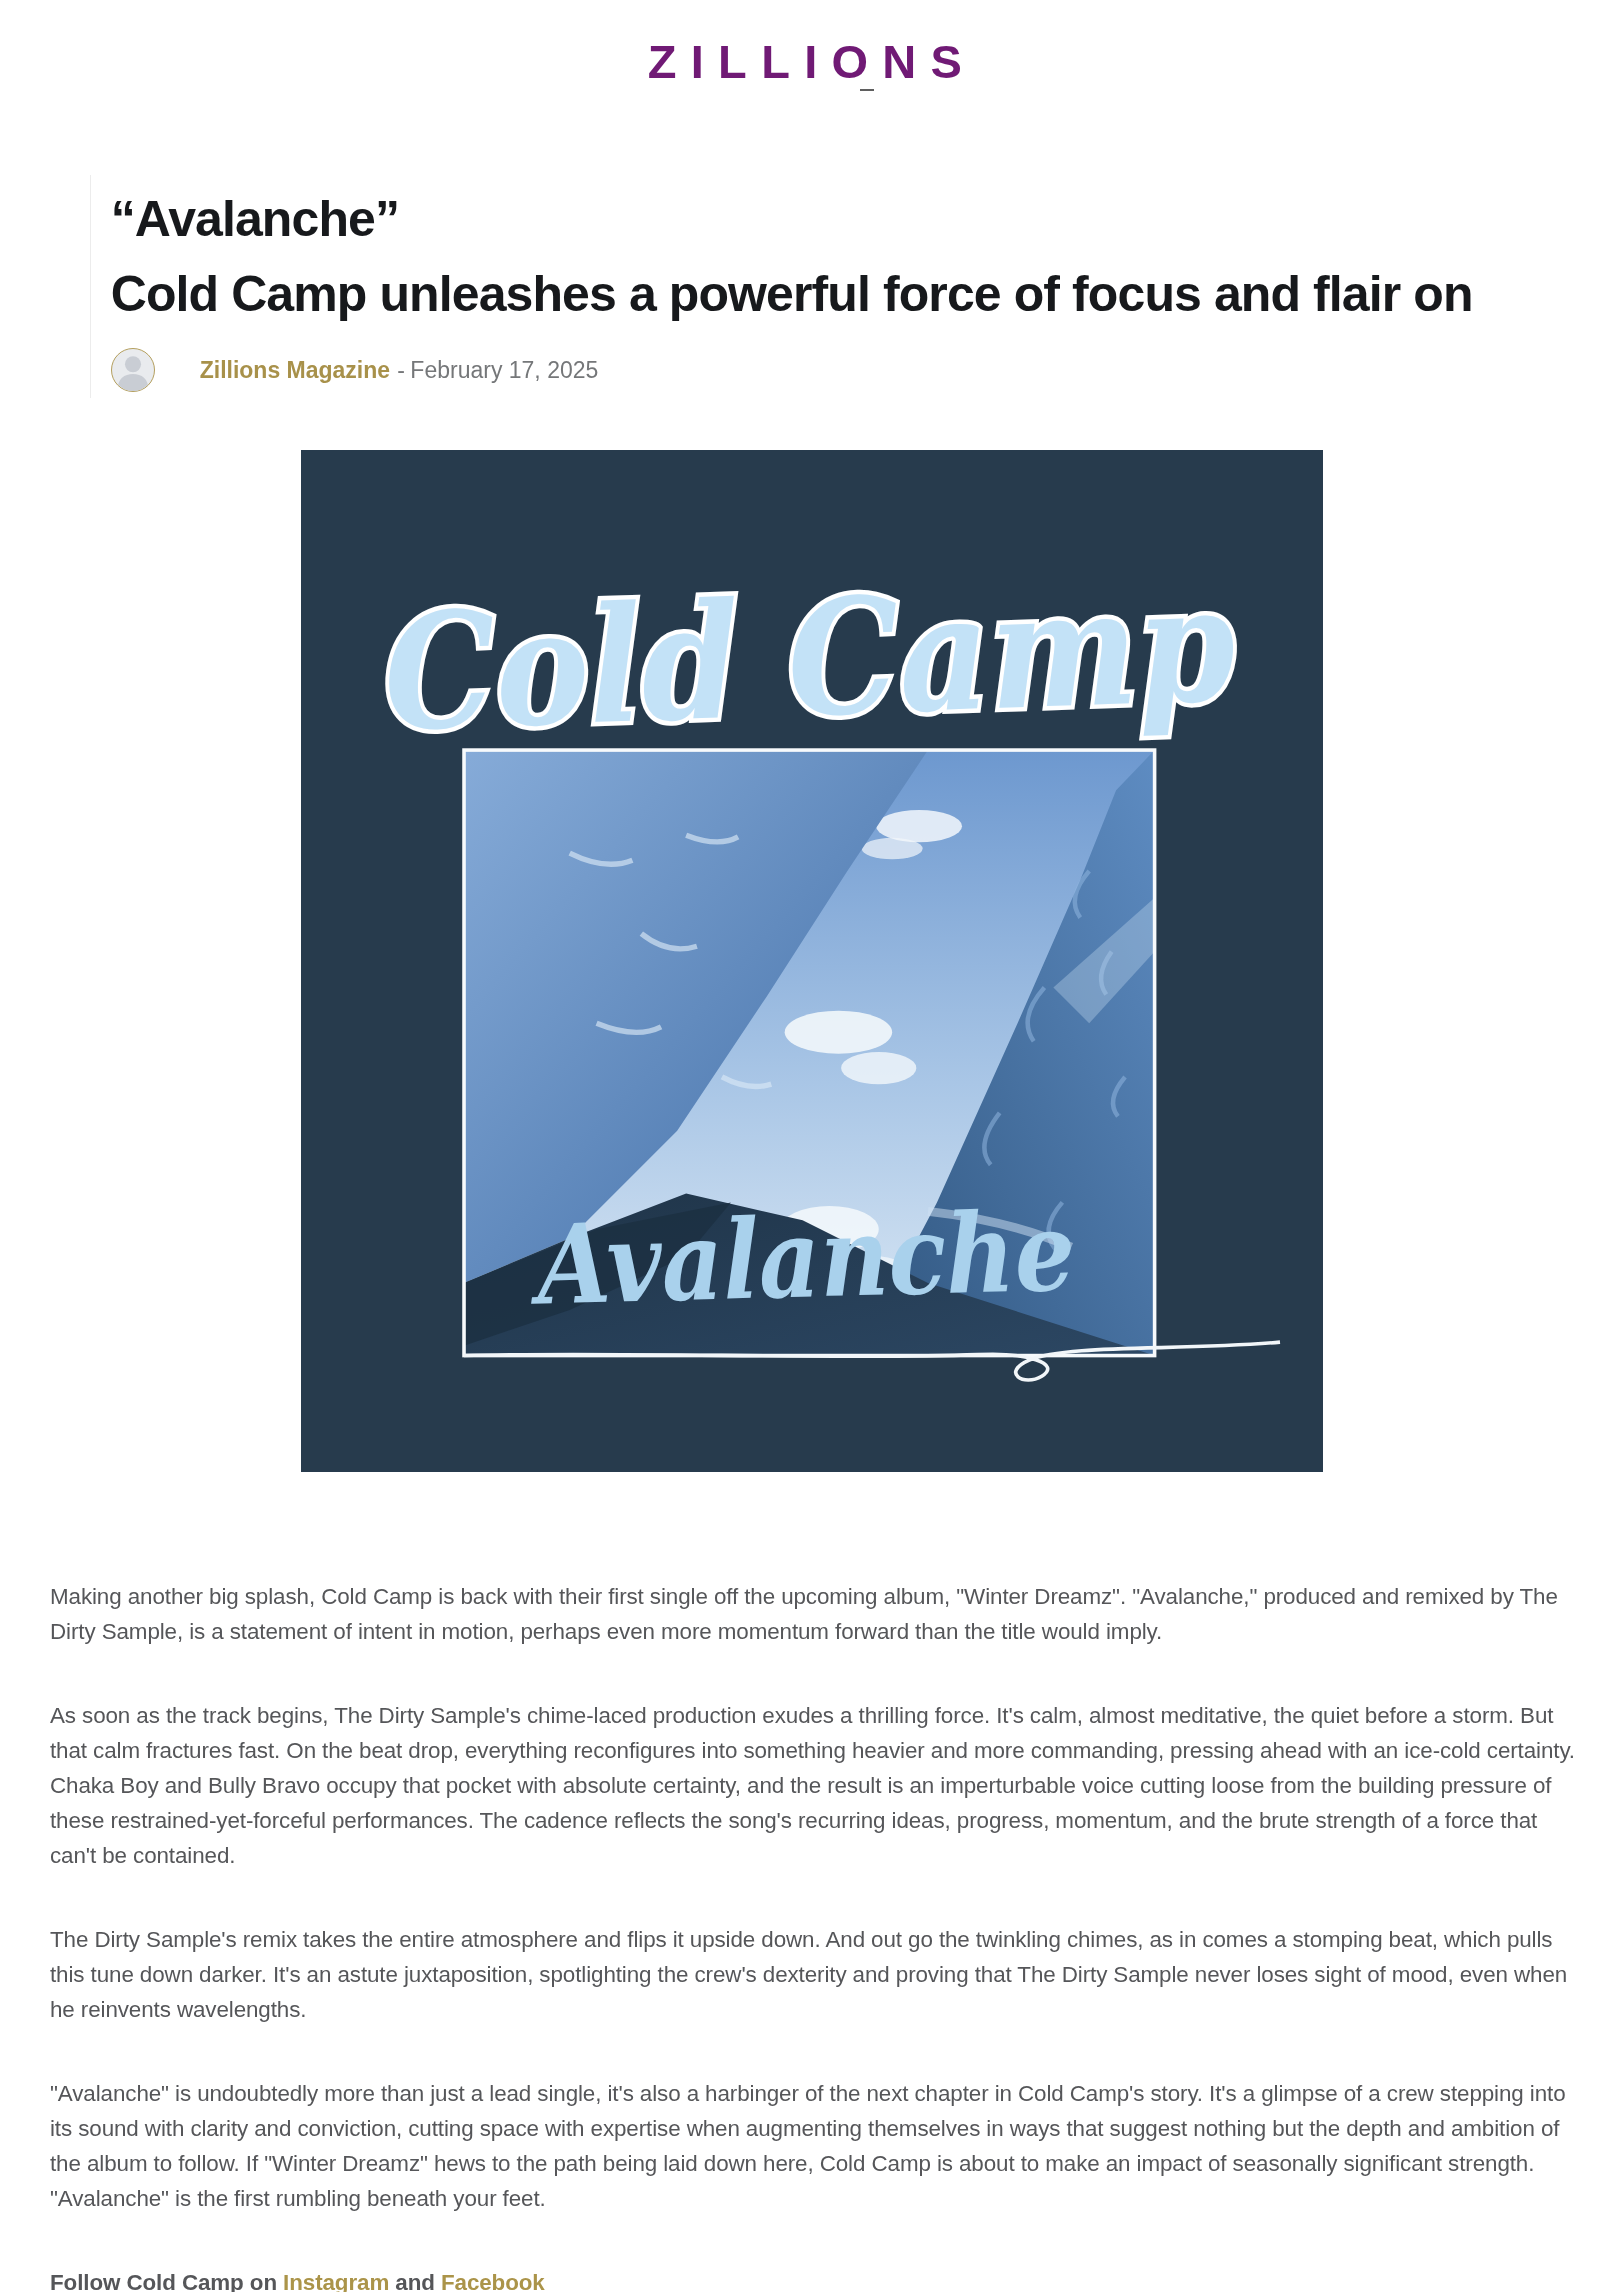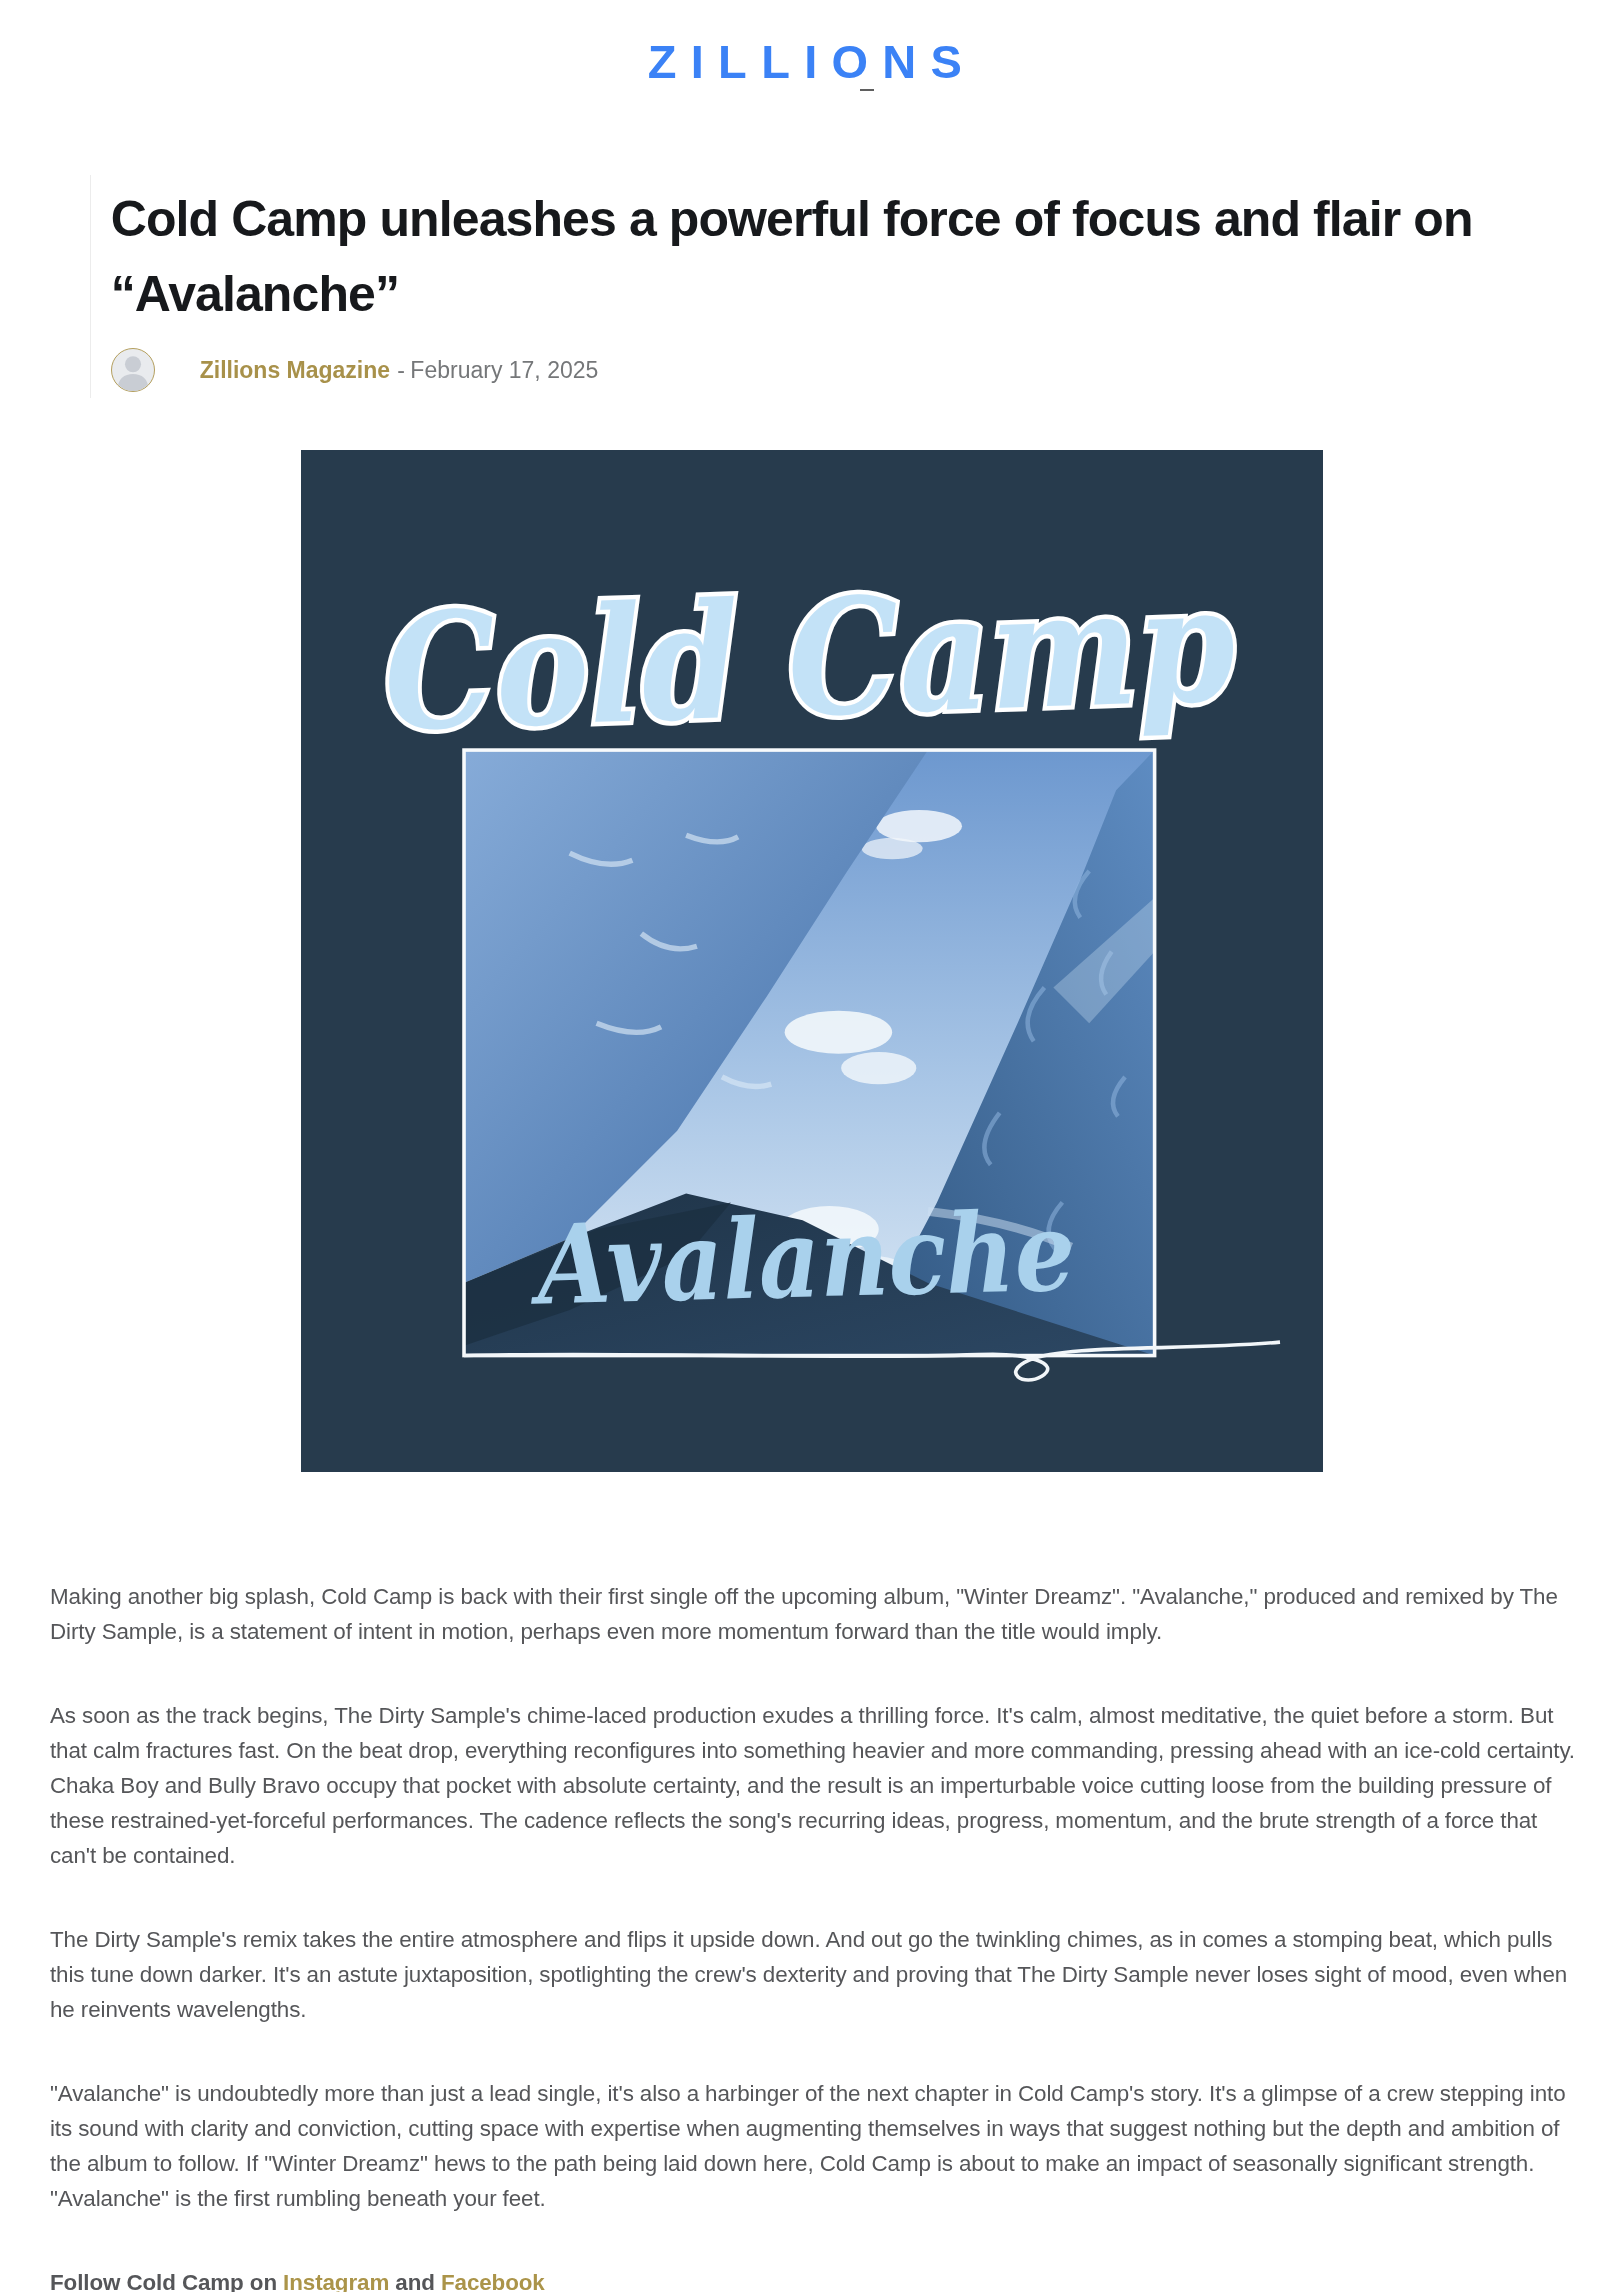--- a/index.html
+++ b/index.html
@@ -20,21 +20,21 @@
     padding-top: 38px;
     text-align: center;
   }
   .logo {
     display: inline-block;
     position: relative;
     font-size: 47px;
     line-height: 1;
     font-weight: 800;
     letter-spacing: 14.3px;
-    color: #3b82f6;
+    color: #701a75;
     cursor: pointer;
   }
   .logo-mark {
     position: absolute;
     left: 64.5%;
     bottom: -6.3px;
     width: 14.3px;
     height: 2.7px;
     background: #2a2a2a;
     opacity: .75;
@@ -135,22 +135,22 @@
   <div class="logo">
     <span>ZILLIONS</span>
     <span class="logo-mark"></span>
   </div>
 </header>
 
 <main class="content">
 
   <div class="title-block">
     <h1 class="article-title">
+      <span class="tline">“Avalanche”</span>
       <span class="tline">Cold Camp unleashes a powerful force of focus and flair on</span>
-      <span class="tline">“Avalanche”</span>
     </h1>
 
     <div class="byline">
       <span class="avatar">
         <svg width="42" height="42" viewBox="0 0 47 47">
           <circle cx="23.5" cy="17" r="9" fill="#c9cdd4"></circle>
           <path d="M6 47 C6 33 14 28 23.5 28 C33 28 41 33 41 47 Z" fill="#c9cdd4"></path>
         </svg>
       </span>
       <span class="byline-text">

